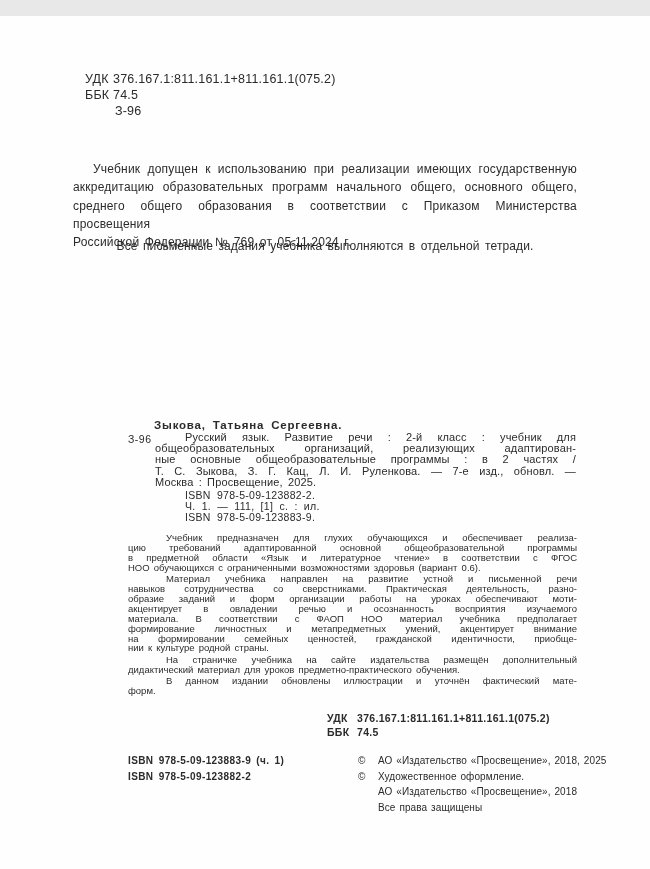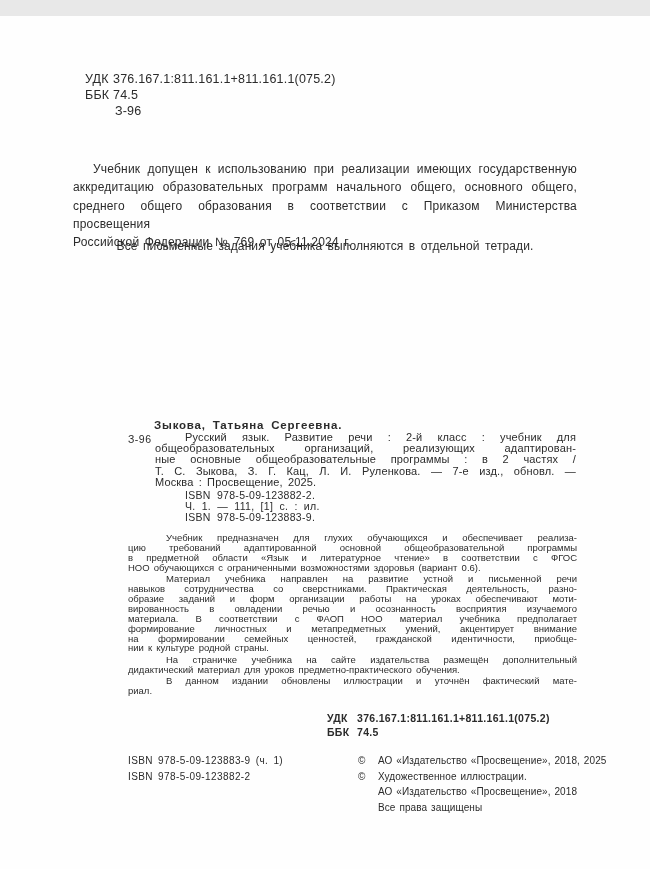--- a/index.html
+++ b/index.html
@@ -42,21 +42,21 @@
   #isbn-block .b{font-weight:normal;}
 
   
   #annotation{position:absolute;left:128px;top:517px;width:449px;font-size:9.5px;line-height:9.9px;word-spacing:1.5px;}
 
   
   #udk-bottom{position:absolute;left:327px;top:696px;font-size:10.5px;font-weight:bold;line-height:13.8px;letter-spacing:.3px;}
   #udk-bottom .code-label{width:30px;flex-basis:30px;}
 
   
-  #imprint-left{position:absolute;left:128px;top:737px;font-size:10px;font-weight:normal;line-height:15.5px;letter-spacing:.4px;word-spacing:2px;}
+  #imprint-left{position:absolute;left:128px;top:737px;font-size:10px;font-weight:bold;line-height:15.5px;letter-spacing:.4px;word-spacing:2px;}
   #imprint-right{position:absolute;left:358px;top:737px;font-size:10px;line-height:15.5px;word-spacing:1px;letter-spacing:.1px;}
   .c-row{display:flex;}
   .c-sym{display:inline-block;width:20px;flex:0 0 20px;}
 </style>
 </head>
 <body>
 
 <div class="page">
 
   <div id="top-codes">
@@ -105,33 +105,33 @@
       <div class="para">
         <div class="line">Учебник предназначен для глухих обучающихся и обеспечивает реализа-</div>
         <div class="line">цию требований адаптированной основной общеобразовательной программы</div>
         <div class="line">в предметной области «Язык и литературное чтение» в соответствии с ФГОС</div>
         <div class="line">НОО обучающихся с ограниченными возможностями здоровья (вариант 0.6).</div>
       </div>
       <div class="para">
         <div class="line">Материал учебника направлен на развитие устной и письменной речи</div>
         <div class="line">навыков сотрудничества со сверстниками. Практическая деятельность, разно-</div>
         <div class="line">образие заданий и форм организации работы на уроках обеспечивают моти-</div>
-        <div class="line">вированность в овладении речью и осознанность восприятия изучаемого</div>
+        <div class="line">акцентирует в овладении речью и осознанность восприятия изучаемого</div>
         <div class="line">материала. В соответствии с ФАОП НОО материал учебника предполагает</div>
         <div class="line">формирование личностных и метапредметных умений, акцентирует внимание</div>
         <div class="line">на формировании семейных ценностей, гражданской идентичности, приобще-</div>
         <div class="line">нии к культуре родной страны.</div>
       </div>
       <div class="para">
         <div class="line">На страничке учебника на сайте издательства размещён дополнительный</div>
         <div class="line">дидактический материал для уроков предметно-практического обучения.</div>
       </div>
       <div class="para">
         <div class="line">В данном издании обновлены иллюстрации и уточнён фактический мате-</div>
-        <div class="line">риал.</div>
+        <div class="line">форм.</div>
       </div>
     </div>
 
   <div id="udk-bottom">
     <div class="code-row">
       <span class="code-label">УДК</span>
       <span class="code-value">376.167.1:811.161.1+811.161.1(075.2)</span>
     </div>
     <div class="code-row">
       <span class="code-label">ББК</span>
@@ -144,21 +144,21 @@
     <div>ISBN 978-5-09-123882-2</div>
   </div>
 
   <div id="imprint-right">
     <div class="c-row">
       <span class="c-sym">©</span>
       <span class="c-text">АО «Издательство «Просвещение», 2018, 2025</span>
     </div>
     <div class="c-row">
       <span class="c-sym">©</span>
-      <span class="c-text">Художественное иллюстрации.</span>
+      <span class="c-text">Художественное оформление.</span>
     </div>
     <div class="c-row">
       <span class="c-sym"></span>
       <span class="c-text">АО «Издательство «Просвещение», 2018</span>
     </div>
     <div class="c-row">
       <span class="c-sym"></span>
       <span class="c-text">Все права защищены</span>
     </div>
   </div>

